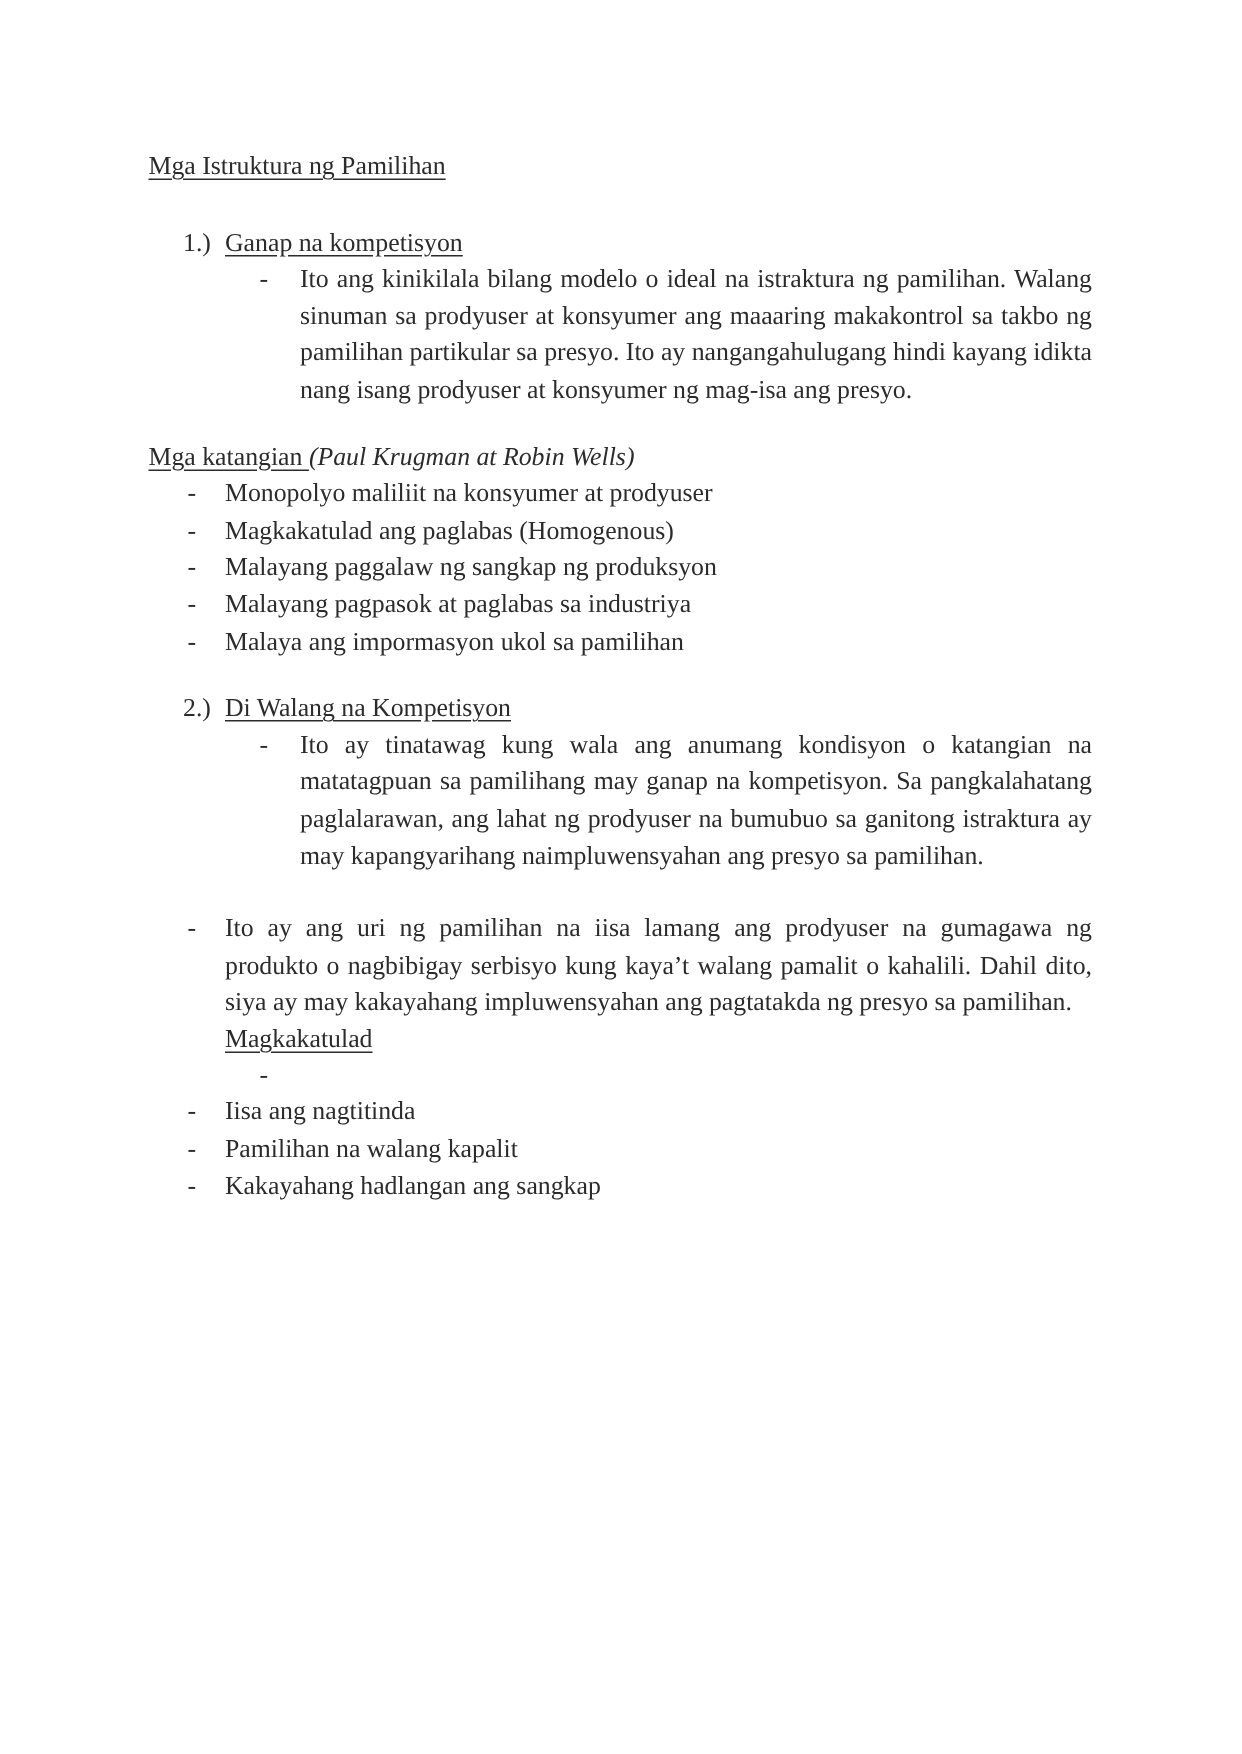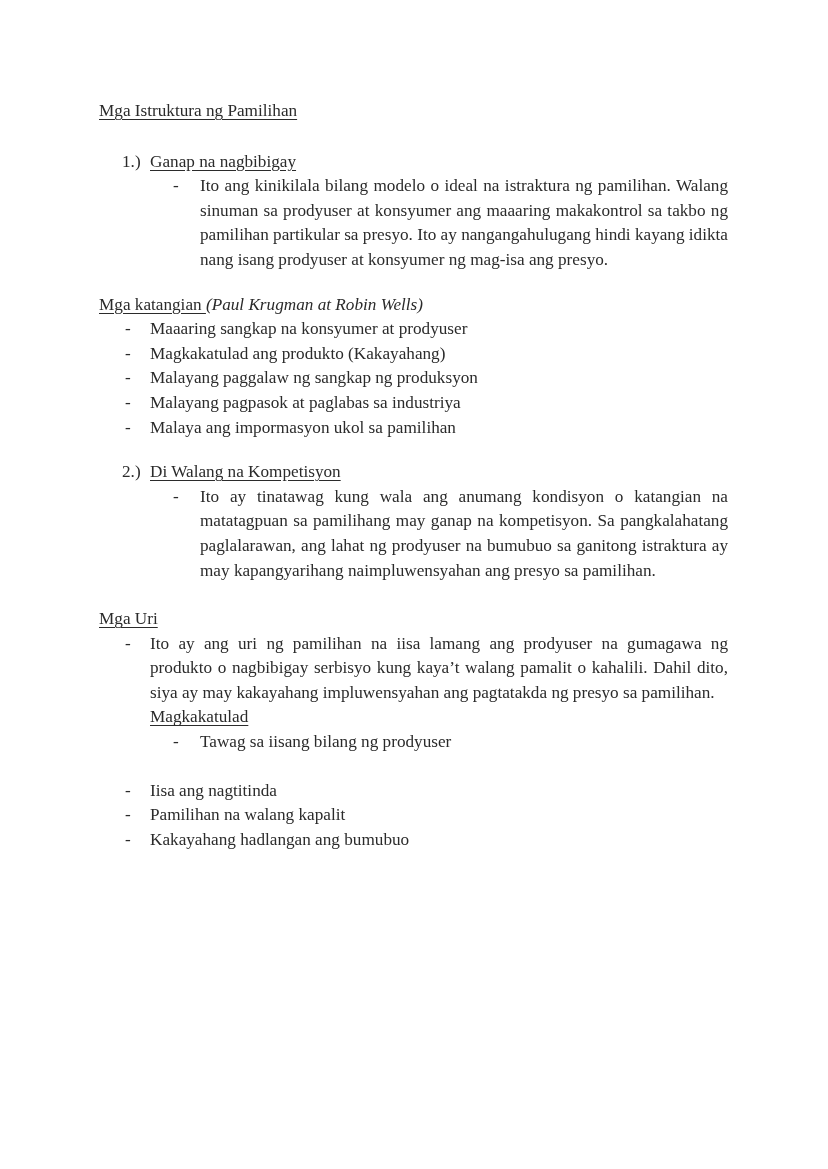--- a/index.html
+++ b/index.html
@@ -116,42 +116,42 @@
   <div class="doc-body">
 
     <div class="heading">
       <span class="u">Mga Istruktura ng Pamilihan</span>
     </div>
 
     <div class="gap-title"></div>
 
     <div class="num-item">
       <span class="marker">1.)</span>
-      <span class="label">Ganap na nagbibigay</span>
+      <span class="label">Ganap na kompetisyon</span>
     </div>
 
     <div class="dash lvl-b justify">
       <span class="bullet">-</span>
       <span class="txt">Ito ang kinikilala bilang modelo o ideal na istraktura ng pamilihan. Walang sinuman sa prodyuser at konsyumer ang maaaring makakontrol sa takbo ng pamilihan partikular sa presyo. Ito ay nangangahulugang hindi kayang idikta nang isang prodyuser at konsyumer ng mag-isa ang presyo.</span>
     </div>
 
     <div class="gap-md"></div>
 
     <div class="heading">
       <span class="u">Mga katangian </span><span class="noteref">(Paul Krugman at Robin Wells)</span>
     </div>
 
     <ul class="dash-list">
       <li class="dash lvl-a">
         <span class="bullet">-</span>
-        <span class="txt">Maaaring sangkap na konsyumer at prodyuser</span>
-      </li>
-      <li class="dash lvl-a">
-        <span class="bullet">-</span>
-        <span class="txt">Magkakatulad ang produkto (Kakayahang)</span>
+        <span class="txt">Monopolyo maliliit na konsyumer at prodyuser</span>
+      </li>
+      <li class="dash lvl-a">
+        <span class="bullet">-</span>
+        <span class="txt">Magkakatulad ang paglabas (Homogenous)</span>
       </li>
       <li class="dash lvl-a">
         <span class="bullet">-</span>
         <span class="txt">Malayang paggalaw ng sangkap ng produksyon</span>
       </li>
       <li class="dash lvl-a">
         <span class="bullet">-</span>
         <span class="txt">Malayang pagpasok at paglabas sa industriya</span>
       </li>
       <li class="dash lvl-a">
@@ -167,50 +167,46 @@
       <span class="label">Di Walang na Kompetisyon</span>
     </div>
 
     <div class="dash lvl-b justify">
       <span class="bullet">-</span>
       <span class="txt">Ito ay tinatawag kung wala ang anumang kondisyon o katangian na matatagpuan sa pamilihang may ganap na kompetisyon. Sa pangkalahatang paglalarawan, ang lahat ng prodyuser na bumubuo sa ganitong istraktura ay may kapangyarihang naimpluwensyahan ang presyo sa pamilihan.</span>
     </div>
 
     <div class="gap-lg"></div>
 
-    <div class="heading">
-      <span class="u">Mga Uri</span>
-    </div>
 
     <div class="dash lvl-a para-just">
       <span class="bullet">-</span>
       <span class="txt">Ito ay ang uri ng pamilihan na iisa lamang ang prodyuser na gumagawa ng produkto o nagbibigay serbisyo kung kaya’t walang pamalit o kahalili. Dahil dito, siya ay may kakayahang impluwensyahan ang pagtatakda ng presyo sa pamilihan.</span>
     </div>
 
     <div class="sub-head">
       <span class="u">Magkakatulad</span>
     </div>
 
     <div class="dash lvl-b">
       <span class="bullet">-</span>
-      <span class="txt">Tawag sa iisang bilang ng prodyuser</span>
     </div>
 
     <div class="gap-lg"></div>
 
 
     <ul class="dash-list">
       <li class="dash lvl-a">
         <span class="bullet">-</span>
         <span class="txt">Iisa ang nagtitinda</span>
       </li>
       <li class="dash lvl-a">
         <span class="bullet">-</span>
         <span class="txt">Pamilihan na walang kapalit</span>
       </li>
       <li class="dash lvl-a">
         <span class="bullet">-</span>
-        <span class="txt">Kakayahang hadlangan ang bumubuo</span>
+        <span class="txt">Kakayahang hadlangan ang sangkap</span>
       </li>
     </ul>
 
   </div>
 </div>
 
 </body></html>

